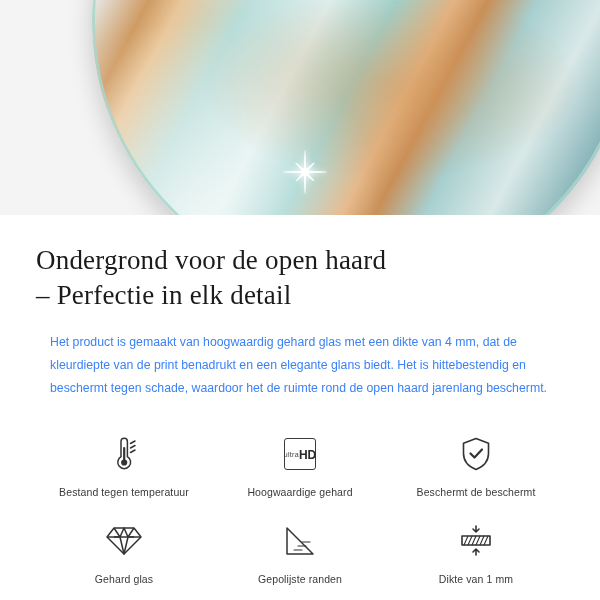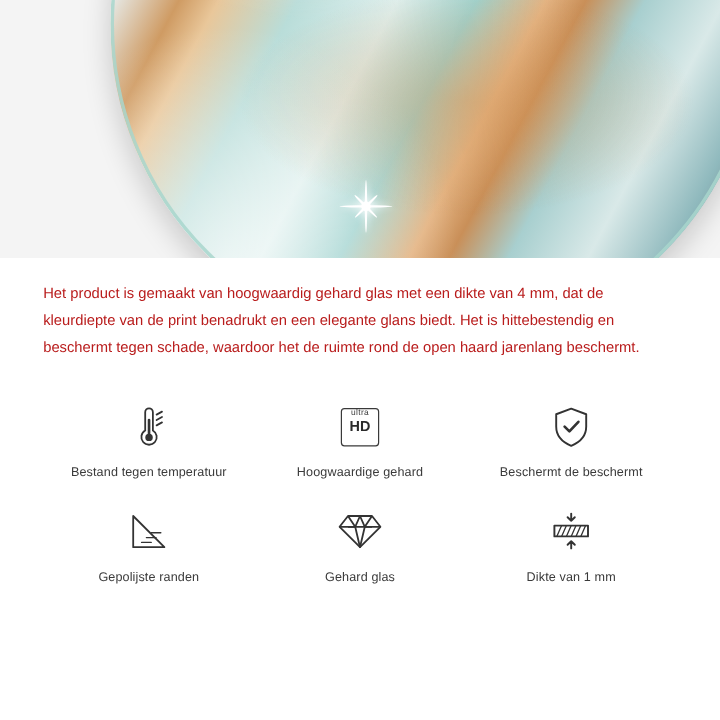--- a/index.html
+++ b/index.html
@@ -111,24 +111,24 @@
     font-family: "Liberation Serif", serif;
     font-size: 27px;
     line-height: 1.3;
     color: #1b1b1b;
     margin: 28px 0 0 0;
     font-weight: 400;
     letter-spacing: 0.2px;
   }
   .headline .line2 { display: block; }
   .body-copy {
-    margin: 18px 0 0 0;
+    margin: 18px 0 0 14px;
     font-size: 12.3px;
     line-height: 1.85;
-    color: #b91c1c;
+    color: #3b82f6;
     max-width: 530px;
   }
 
   
   .features {
     margin-top: 26px;
     display: grid;
     grid-template-columns: repeat(3, 1fr);
     row-gap: 10px;
   }
@@ -151,23 +151,22 @@
     font-size: 10.5px;
     color: #3a3a3a;
     letter-spacing: 0.1px;
   }
   .ultrahd-box {
     width: 30px;
     height: 30px;
     border: 1.6px solid #3a3a3a;
     border-radius: 3px;
     display: flex;
-    flex-direction: column;
     align-items: center;
-    justify-content: flex-start;
+    justify-content: center;
     line-height: 1;
   }
   .ultrahd-box .u1 { font-size: 7px; letter-spacing: 0.3px; color: #3a3a3a; }
   .ultrahd-box .u2 { font-size: 12px; font-weight: bold; color: #2a2a2a; margin-top: 1px; }
 </style>
 </head>
 <body>
 
 <div class="page">
 
@@ -180,20 +179,24 @@
     <div class="sparkle">
       <span class="s1"></span>
       <span class="s2"></span>
       <span class="s3"></span>
       <span class="s4"></span>
       <span class="core"></span>
     </div>
   </div>
 
   <div class="content">
+    <h1 class="headline">
+      <span>Ondergrond voor de open haard</span>
+      <span class="line2">– Perfectie in elk detail</span>
+    </h1>
 
     <p class="body-copy">Het product is gemaakt van hoogwaardig gehard glas met een dikte van 4 mm, dat de kleurdiepte van de print benadrukt en een elegante glans biedt. Het is hittebestendig en beschermt tegen schade, waardoor het de ruimte rond de open haard jarenlang beschermt.</p>
 
     <div class="features">
 
       <div class="feature">
         <div class="feature-icon">
           <svg width="34" height="36" viewBox="0 0 34 36" fill="none" stroke="#333" stroke-width="1.5" stroke-linecap="round">
             <path d="M14 5.5a3.2 3.2 0 0 1 6.4 0v15.2a6.4 6.4 0 1 1-6.4 0z"></path>
             <circle cx="17.2" cy="26.5" r="3.1" fill="#333" stroke="none"></circle>
@@ -221,42 +224,42 @@
           <svg width="34" height="38" viewBox="0 0 34 38" fill="none" stroke="#333" stroke-width="1.6" stroke-linecap="round" stroke-linejoin="round">
             <path d="M17 3.5 4.5 8.2v10.3c0 7.6 5.2 13.1 12.5 16 7.3-2.9 12.5-8.4 12.5-16V8.2z"></path>
             <path d="M11.5 18.5l4 4 7.5-8" stroke-width="2.2"></path>
           </svg>
         </div>
         <div class="feature-label">Beschermt de beschermt</div>
       </div>
 
       <div class="feature">
         <div class="feature-icon">
-          <svg width="34" height="34" viewBox="0 0 34 34" fill="none" stroke="#333" stroke-width="1.5" stroke-linecap="round" stroke-linejoin="round">
-            <path d="M4 30V4l26 26z"></path>
-            <line x1="11" y1="26" x2="19" y2="26" stroke-width="1.2"></line>
-            <line x1="15" y1="22" x2="23" y2="22" stroke-width="1.2"></line>
-            <line x1="19" y1="18" x2="27" y2="18" stroke-width="1.2"></line>
-          </svg>
-        </div>
-        <div class="feature-label">Gepolijste randen</div>
-      </div>
-
-      <div class="feature">
-        <div class="feature-icon">
           <svg width="38" height="34" viewBox="0 0 38 34" fill="none" stroke="#333" stroke-width="1.5" stroke-linejoin="round">
             <path d="M9 4h20l7 9-17 17L2 13z"></path>
             <path d="M2 13h34"></path>
             <path d="M9 4l6 9-6 0"></path>
             <path d="M29 4l-6 9 6 0"></path>
             <path d="M15 13l4 17 4-17"></path>
             <path d="M15 13l4-9 4 9"></path>
           </svg>
         </div>
         <div class="feature-label">Gehard glas</div>
+      </div>
+
+      <div class="feature">
+        <div class="feature-icon">
+          <svg width="34" height="34" viewBox="0 0 34 34" fill="none" stroke="#333" stroke-width="1.5" stroke-linecap="round" stroke-linejoin="round">
+            <path d="M4 30V4l26 26z"></path>
+            <line x1="11" y1="26" x2="19" y2="26" stroke-width="1.2"></line>
+            <line x1="15" y1="22" x2="23" y2="22" stroke-width="1.2"></line>
+            <line x1="19" y1="18" x2="27" y2="18" stroke-width="1.2"></line>
+          </svg>
+        </div>
+        <div class="feature-label">Gepolijste randen</div>
       </div>
 
       <div class="feature">
         <div class="feature-icon">
           <svg width="38" height="34" viewBox="0 0 38 34" fill="none" stroke="#333" stroke-width="1.6" stroke-linecap="round" stroke-linejoin="round">
             <path d="M19 2v6m0 0l-3-3m3 3l3-3"></path>
             <rect x="5" y="12" width="28" height="9" fill="none"></rect>
             <line x1="7" y1="21" x2="11" y2="12" stroke-width="1.1"></line>
             <line x1="11" y1="21" x2="15" y2="12" stroke-width="1.1"></line>
             <line x1="15" y1="21" x2="19" y2="12" stroke-width="1.1"></line>

